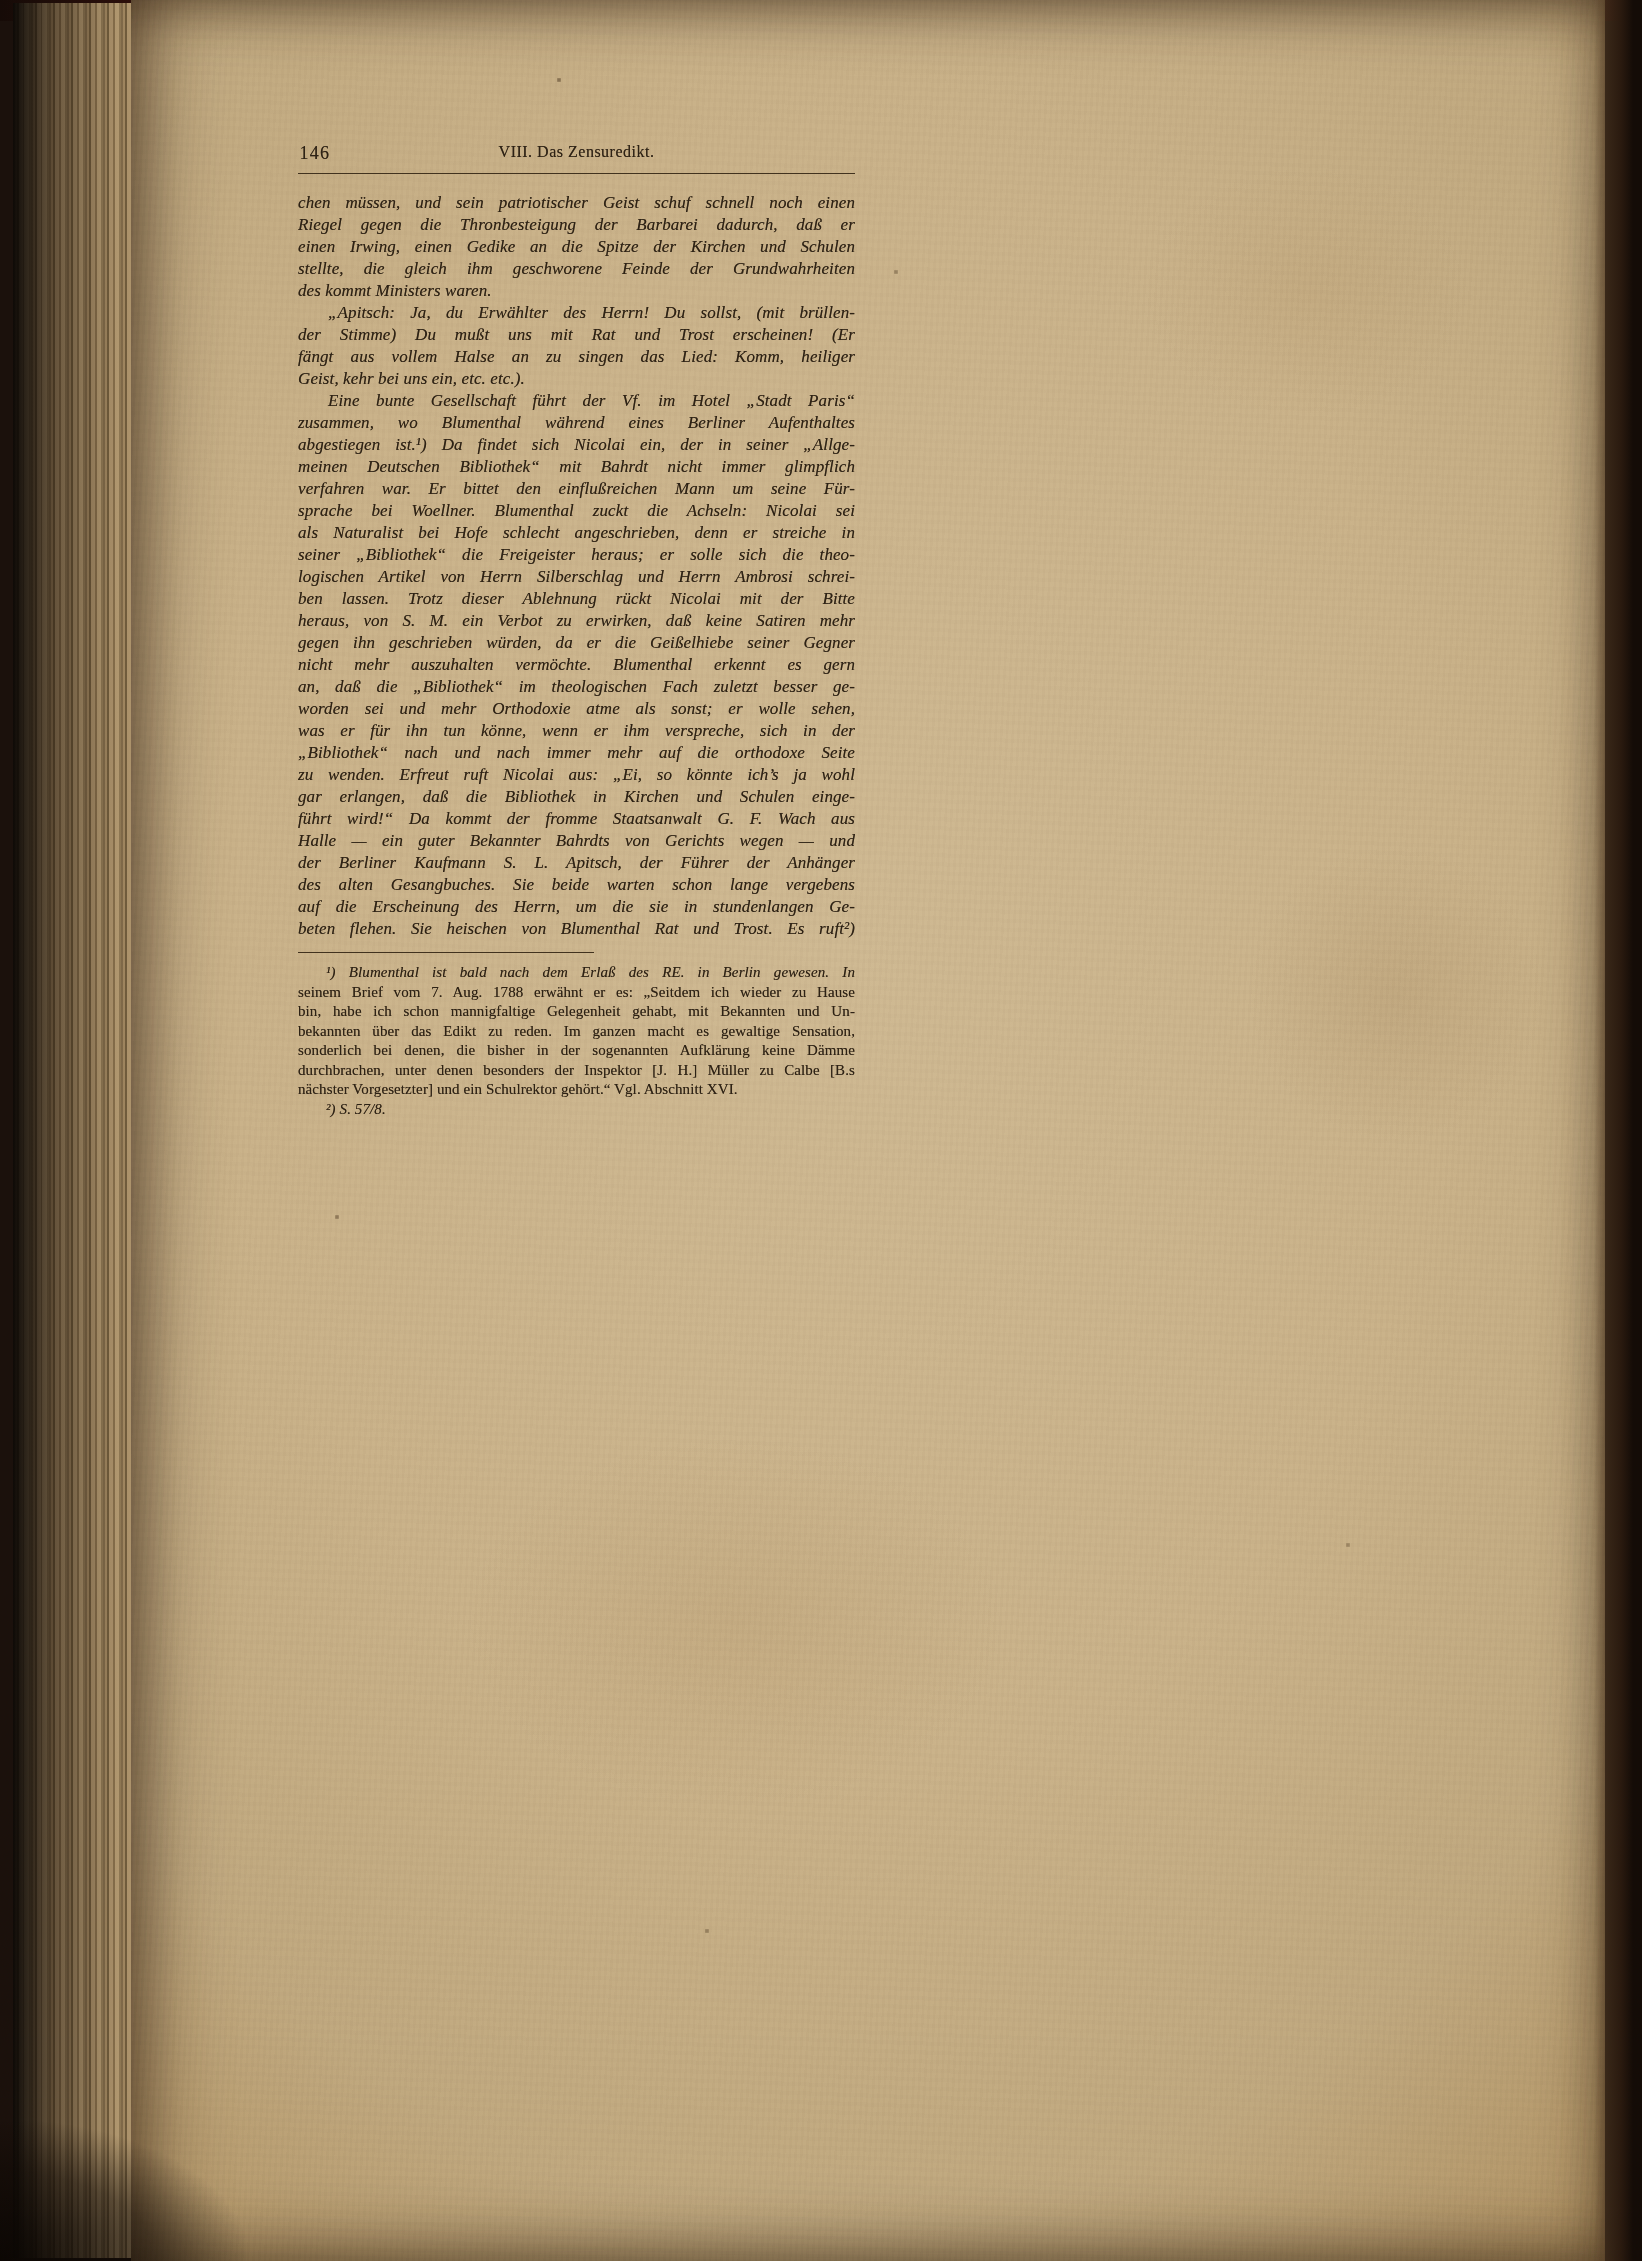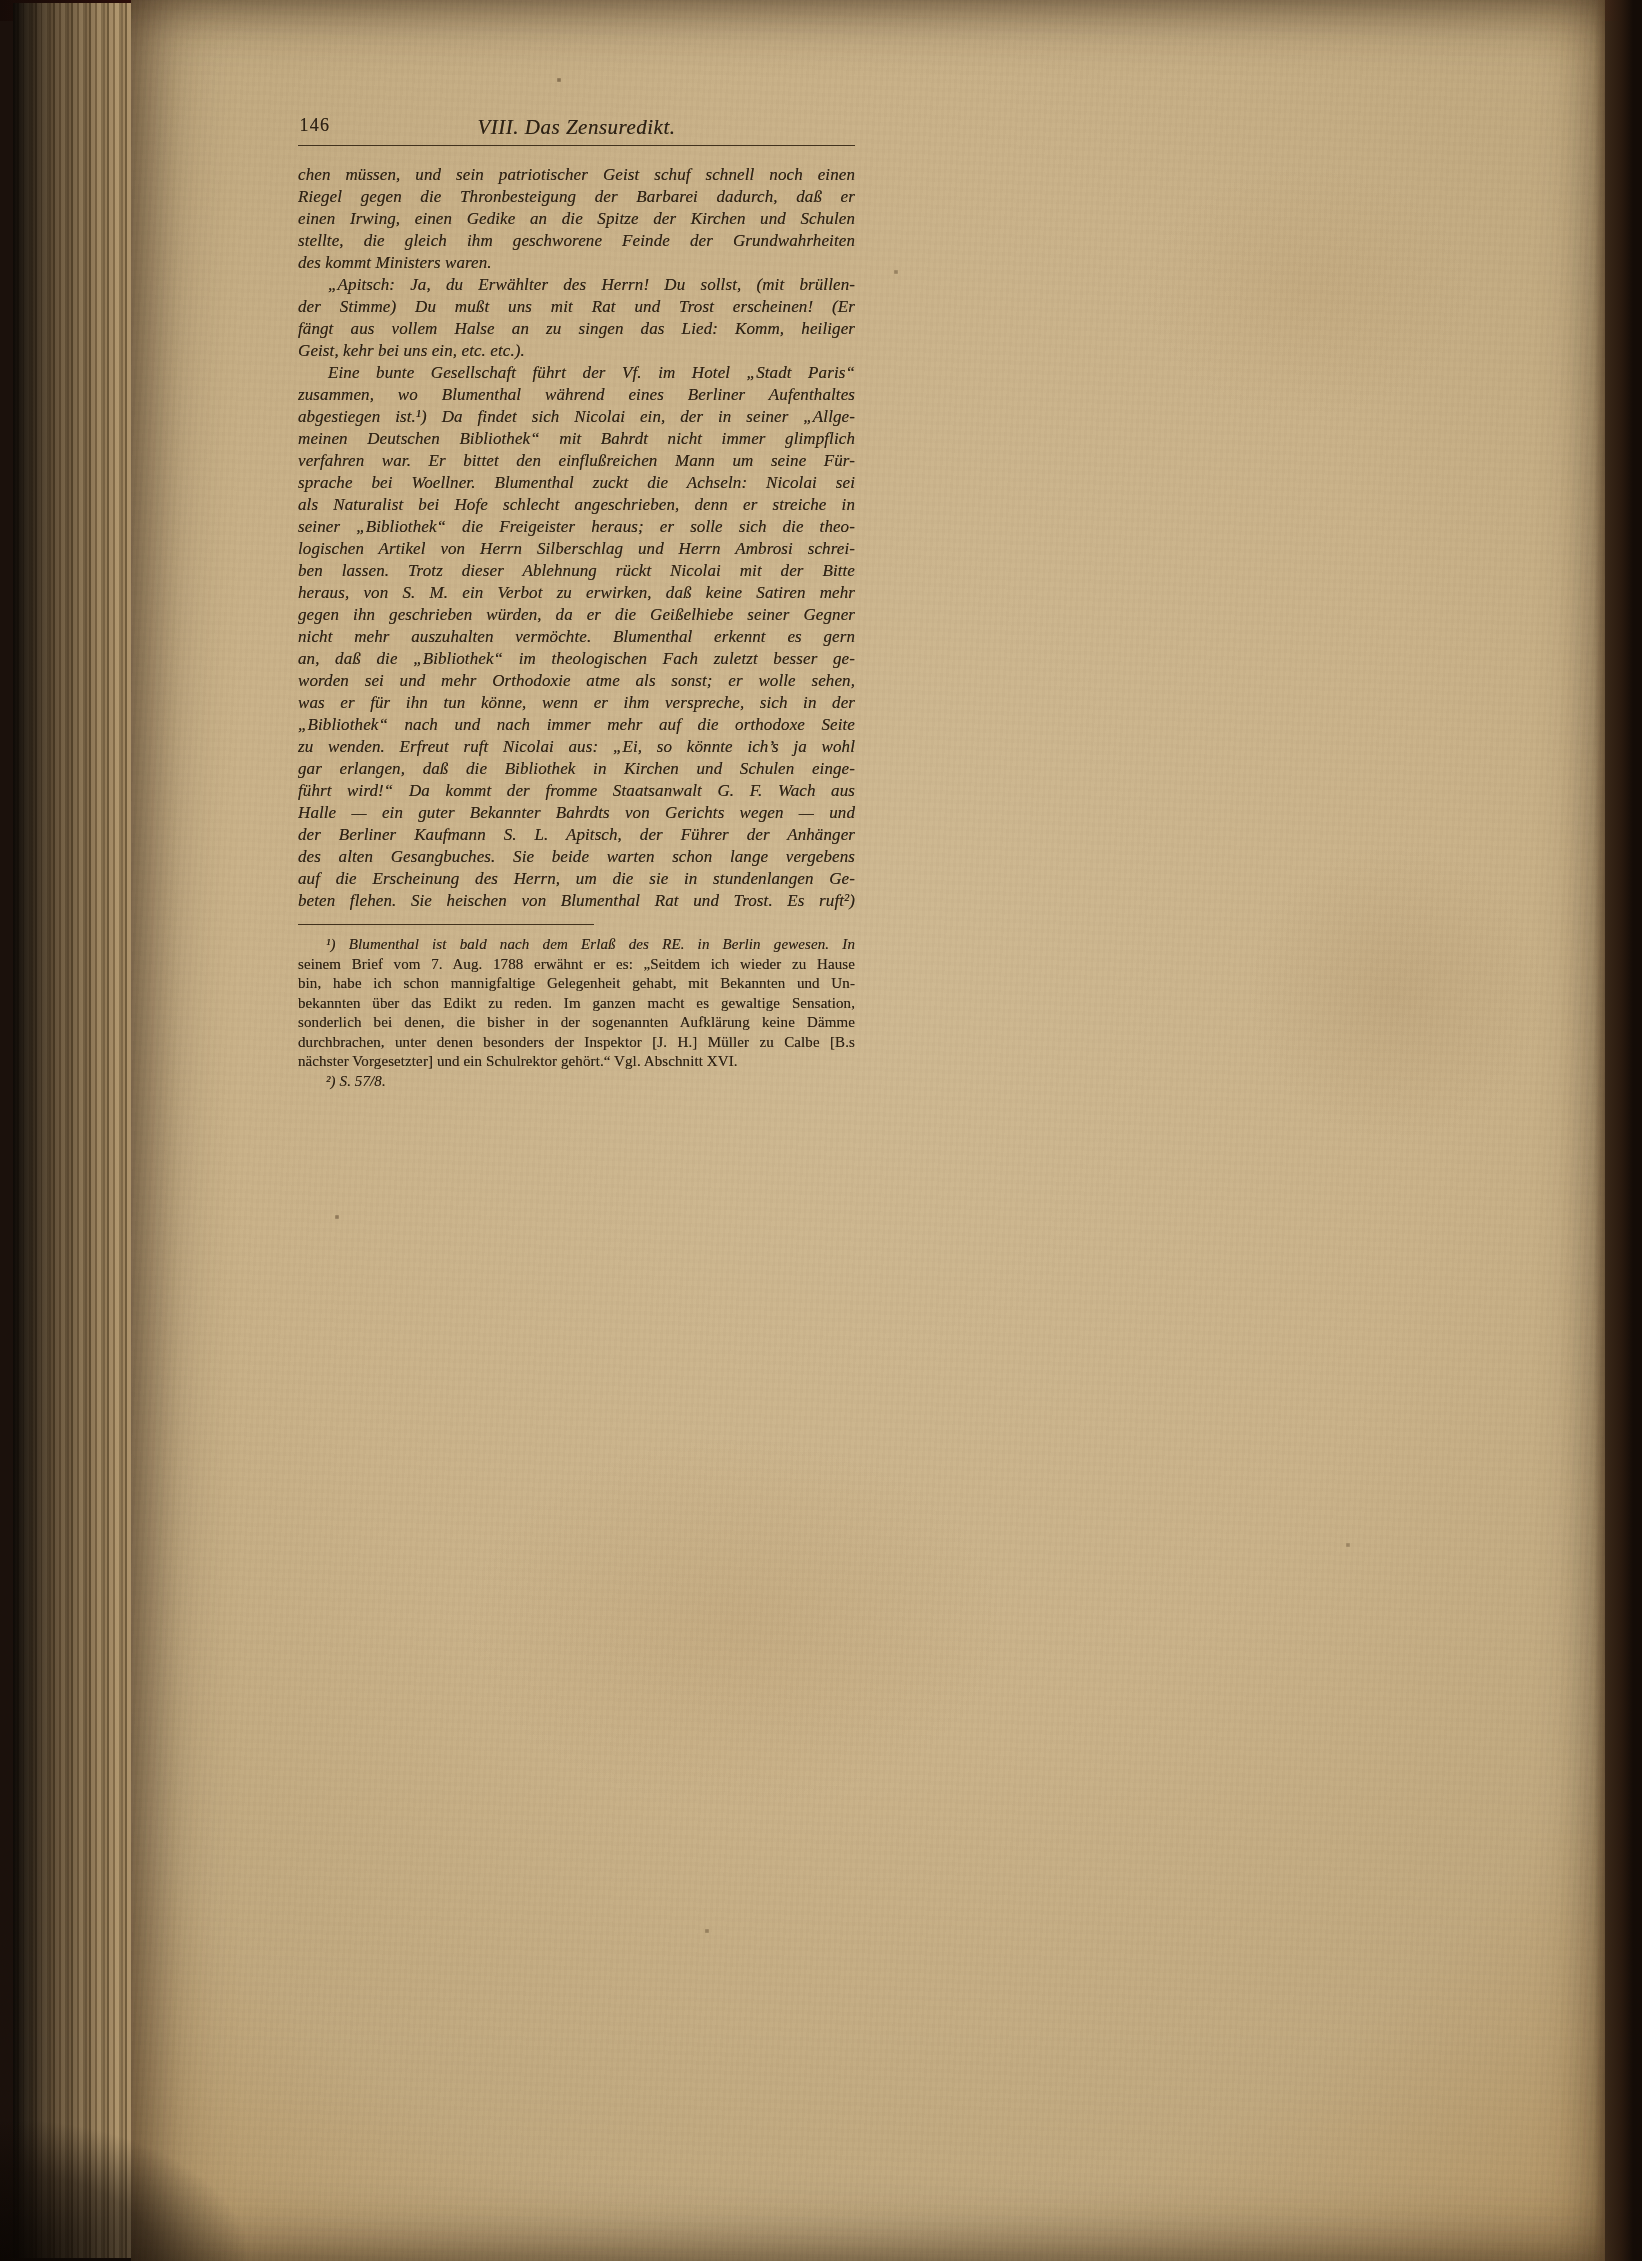--- a/index.html
+++ b/index.html
@@ -72,23 +72,23 @@
     position:absolute; right:0; top:0; bottom:0; width:49px;
     background:linear-gradient(90deg, rgba(21,13,8,0) 0%, rgba(90,66,40,0.5) 20%, #2a1a0f 55%, #140c07 80%);
   }
 
   
   .text-block {
     position:absolute; left:167px; top:115px; width:557px; z-index:2;
     color:var(--ink, #2d2215);
     text-shadow:0 0 0.4px rgba(45,30,15,0.55);
   }
-  .runhead { position:relative; height:21.4px; display:flex; align-items:baseline; }
+  .runhead { position:relative; height:21.4px; display:flex; align-items:baseline;margin-top:28px; }
   .pagenum  { position:absolute; left:1.6px; font-size:18px; letter-spacing:1.2px; }
-  .runtitle { margin:0 auto; font-size:21px; letter-spacing:0.5px;font-style:italic; }
+  .runtitle { margin:0 auto; font-size:16px; letter-spacing:0.5px; }
   .head-rule { margin-top:8.2px; height:1.6px; background:#41321e; }
 
   .body-text { margin-top:18px; font-size:17px; line-height:22px; letter-spacing:0.1px; }
   .line { text-align:justify; text-align-last:justify; overflow:hidden; }
   .body-text .line { height:22px;font-style:italic; }
   .line.last { text-align-last:left; }
   .body-text .line.indent { text-indent:30px; }
 
   .fn-rule { margin-top:11.5px; width:296px; height:1.6px; background:#41321e; }
   .footnotes { margin-top:10px; font-size:15px; line-height:19.5px; letter-spacing:0.1px; }

